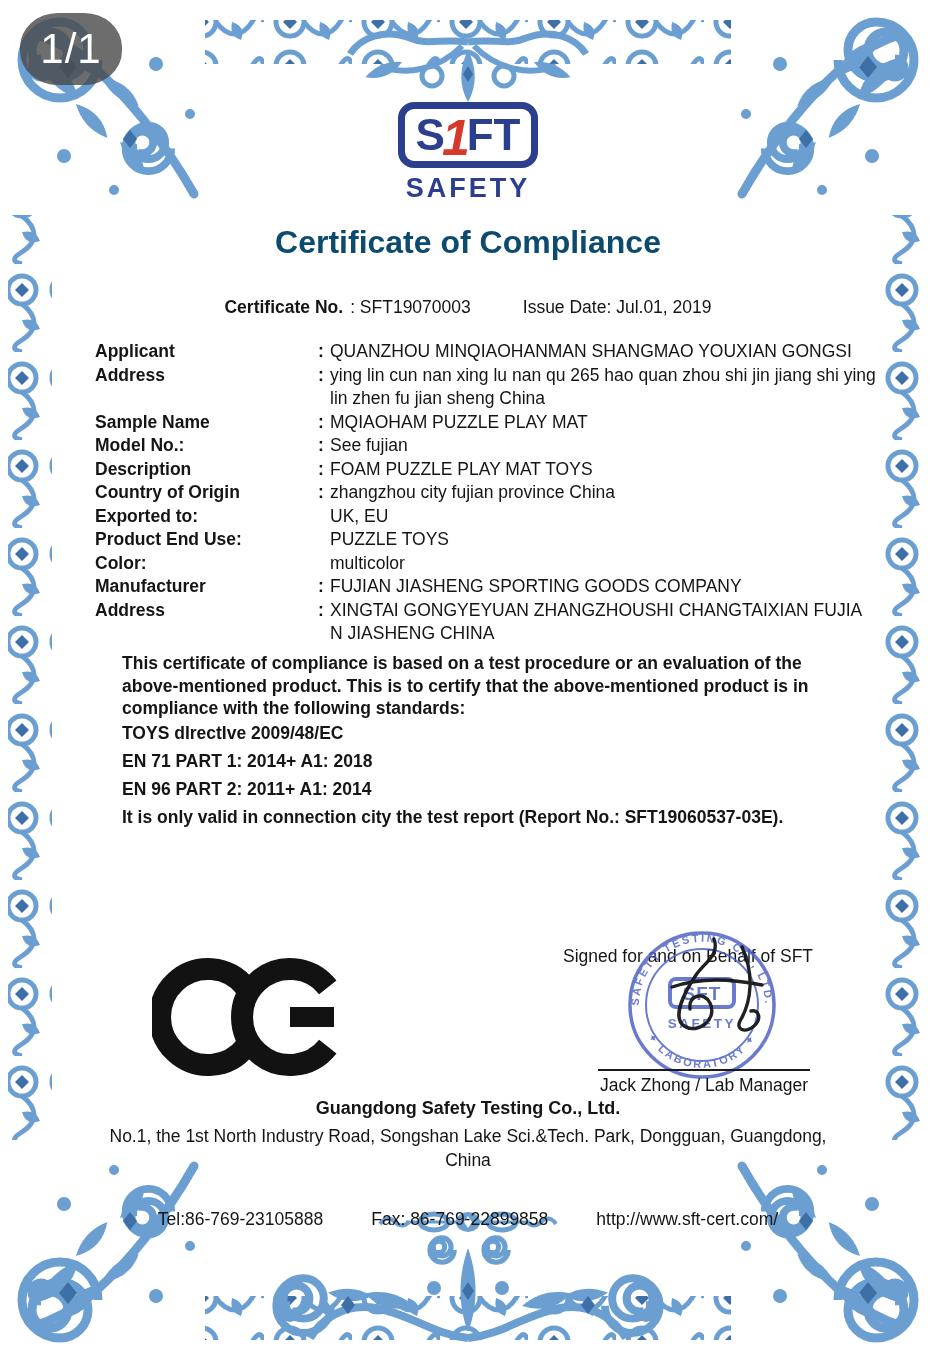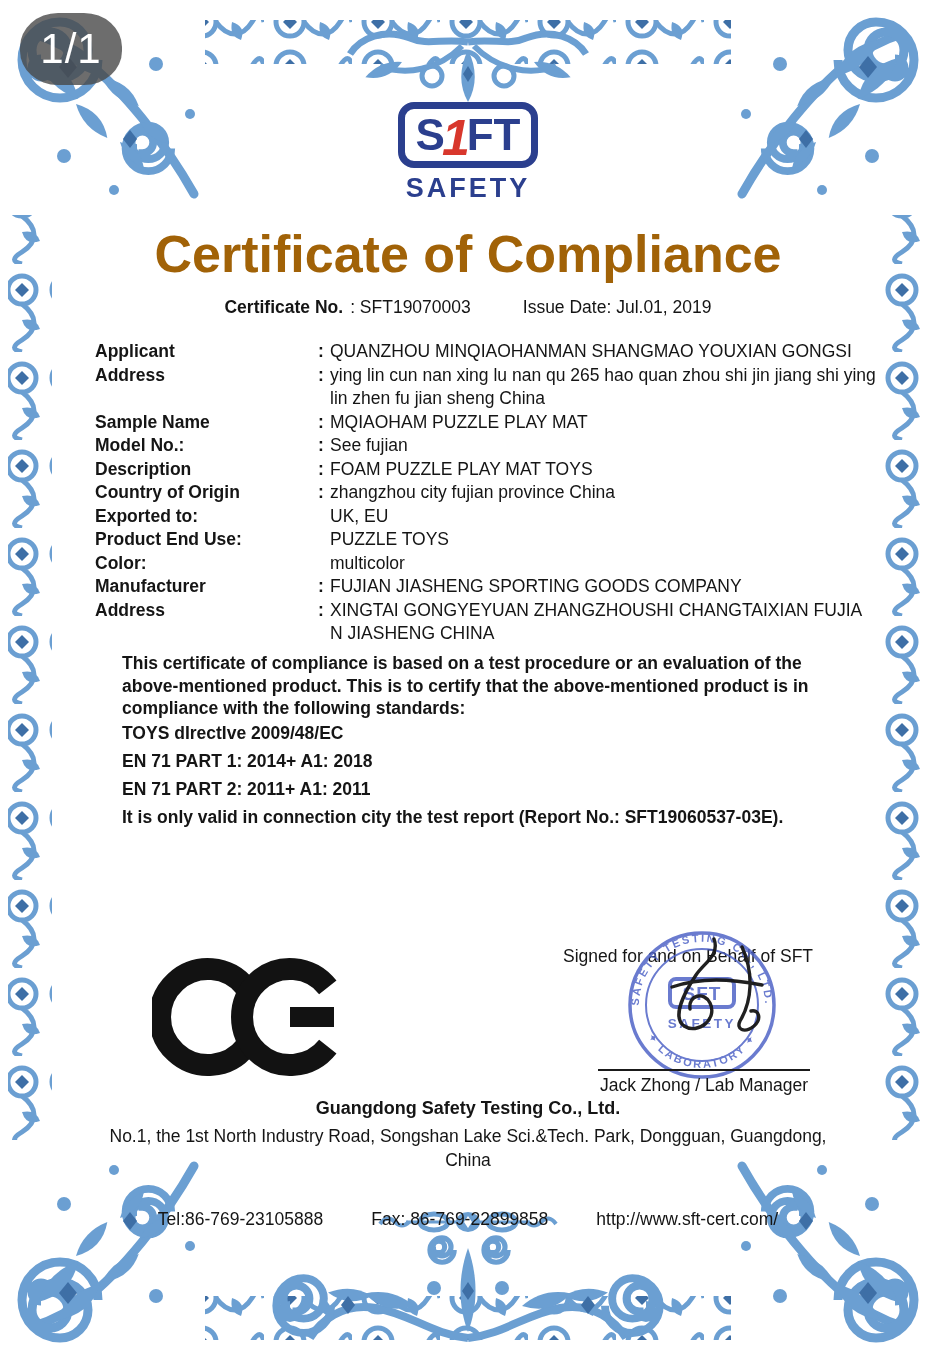--- a/index.html
+++ b/index.html
@@ -23,21 +23,21 @@
   
   .logo-wrap{position:absolute;top:102px;left:0;right:0;display:flex;flex-direction:column;align-items:center;}
   .logo-box{
     width:126px;height:52px;border:7px solid #2b3f8e;border-radius:16px;
     display:flex;align-items:center;justify-content:center;
     font-weight:800;font-size:44px;color:#2b3f8e;line-height:1;
   }
   .logo-box .l1{color:#d8372c;font-style:italic;font-size:50px;margin:0 -3px;position:relative;top:3px;}
   .logo-safety{margin-top:5px;font-size:27px;font-weight:800;color:#2b3f8e;letter-spacing:3px;}
 
-  .title{position:absolute;top:224px;left:0;right:0;text-align:center;font-size:52px;font-weight:700;color:#a16207;}
+  .title{position:absolute;top:224px;left:0;right:0;text-align:center;font-size:32px;font-weight:700;color:#0c4a6e;}
 
   .certline{position:absolute;top:297px;left:0;right:0;display:flex;justify-content:center;gap:52px;font-size:17.5px;}
   .certline .grp{display:flex;gap:7px;text-align:center;}
   .bold{font-weight:700;}
 
   .fields{position:absolute;top:340px;left:95px;width:790px;font-size:17.5px;line-height:23.5px;}
   .frow{display:flex;align-items:flex-start;}
   .flabel{width:223px;font-weight:700;flex:0 0 auto;}
   .fsep{width:12px;font-weight:700;flex:0 0 auto;}
   .fval{flex:1;white-space:pre-line;}
@@ -241,21 +241,21 @@
           <span class="fval">XINGTAI GONGYEYUAN ZHANGZHOUSHI CHANGTAIXIAN FUJIA
 N JIASHENG CHINA</span>
         </div>
     </div>
 
     <div class="statement">This certificate of compliance is based on a test procedure or an evaluation of the above-mentioned product. This is to certify that the above-mentioned product is in compliance with the following standards:</div>
 
     <div class="standards">
       <div class="std">TOYS dIrectIve 2009/48/EC</div>
       <div class="std">EN 71 PART 1: 2014+ A1: 2018</div>
-      <div class="std">EN 71 PART 2: 2011+ A1: 2011</div>
+      <div class="std">EN 96 PART 2: 2011+ A1: 2014</div>
       <div class="validity">It is only valid in connection city the test report (Report No.: SFT19060537-03E).</div>
     </div>
 
     <svg class="ce" width="192" height="124" viewBox="0 0 192 124" aria-hidden="true">
       <g fill="none" stroke="#121212" stroke-width="22">
         <path d="M93.8,32.4 A48,48 0 1 0 93.8,91.6"></path>
         <path d="M175.8,32.4 A48,48 0 1 0 175.8,91.6"></path>
         <path d="M138,62 H182" stroke-width="20"></path>
       </g>
     </svg>

